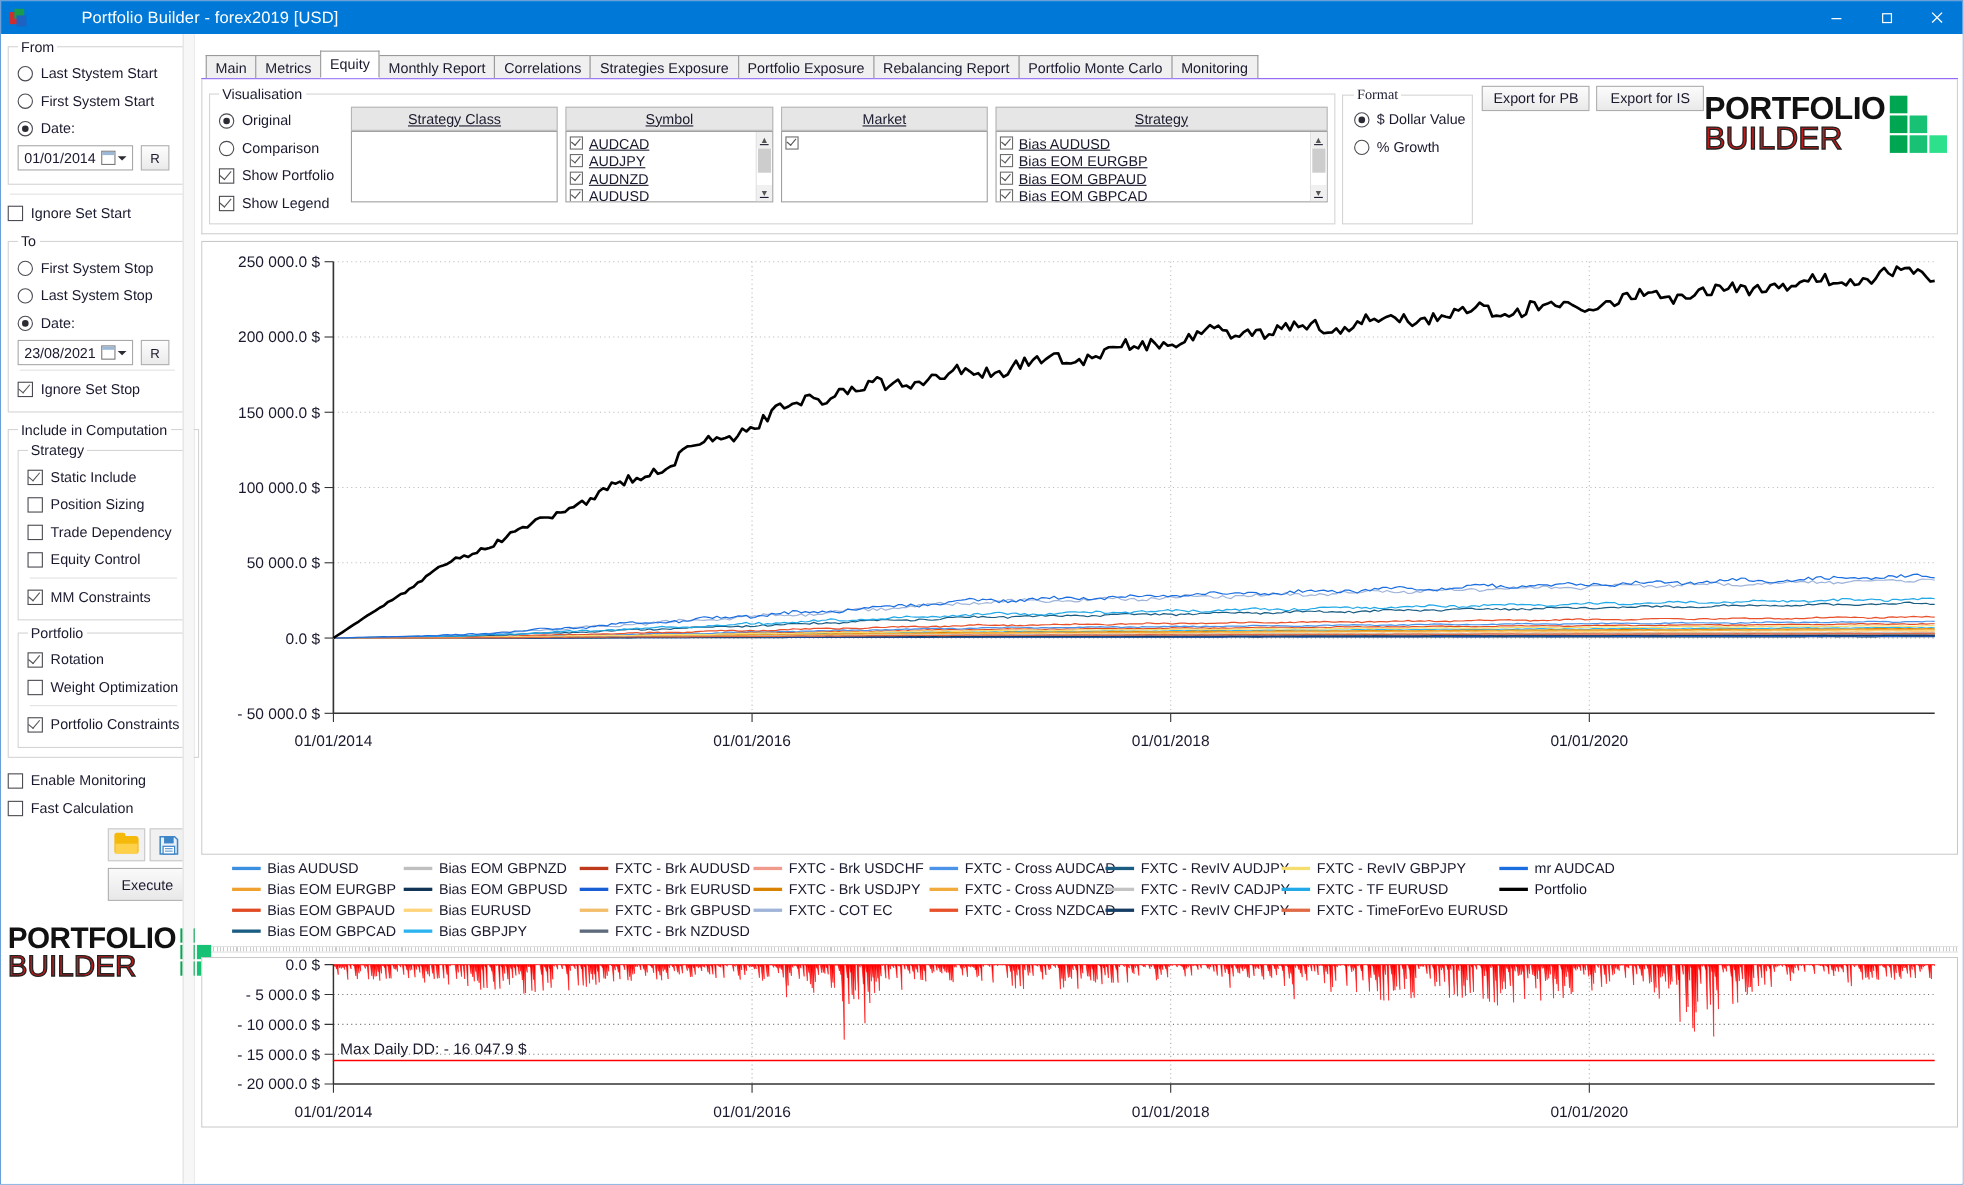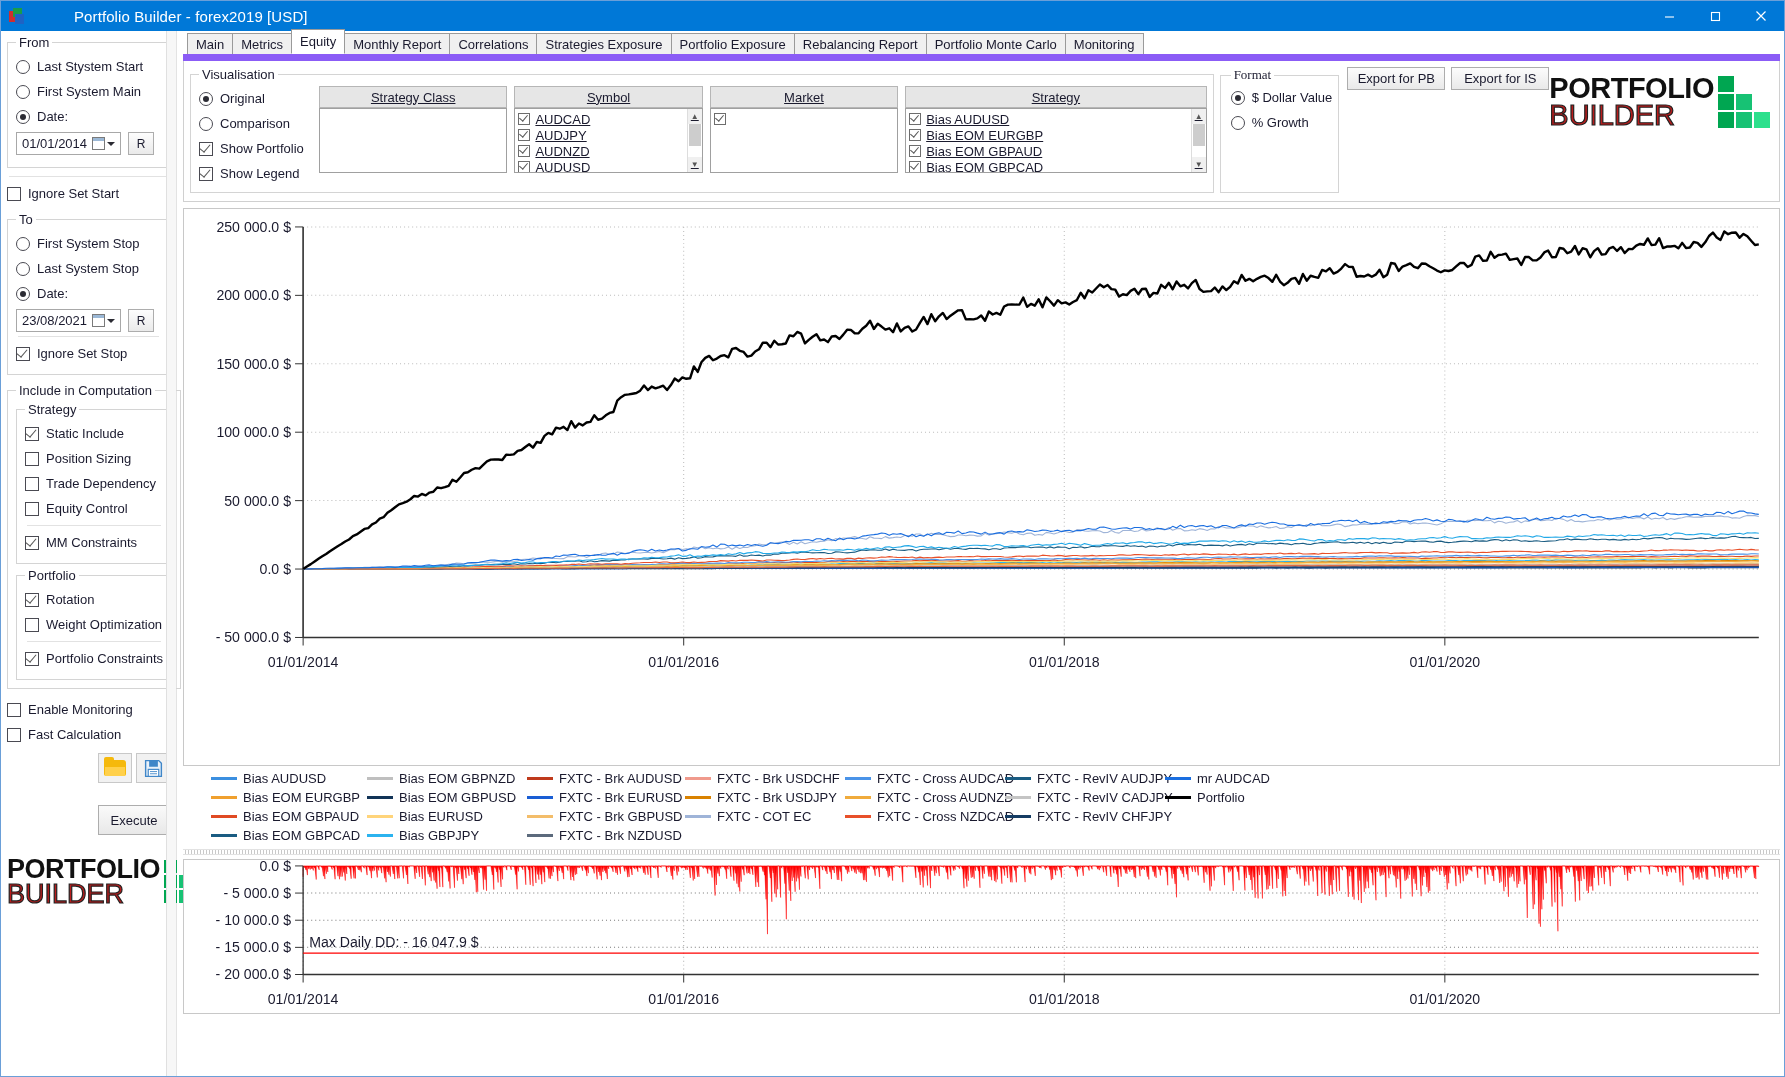--- a/index.html
+++ b/index.html
@@ -65,39 +65,39 @@
   .hsep { height:1px; background:#e2e2e2; margin:4px 2px; }
   .iconbtns { display:flex; justify-content:flex-end; gap:4px; margin-top:6px; }
   .ibtn { width:34px; height:30px; border:1px solid #c8c8c8; background:#f1f1f1;
           display:flex; align-items:center; justify-content:center; }
   .folder { width:22px; height:16px; background:#f5b90c; border-radius:1px 3px 2px 2px;
             position:relative; }
   .folder::before { content:""; position:absolute; left:0; top:-3px; width:10px; height:4px;
             background:#f5b90c; border-radius:2px 2px 0 0; }
   .folder::after { content:""; position:absolute; left:1px; bottom:0; width:20px; height:9px;
             background:#ffd04a; }
-  .exec { width:72px; height:30px; margin:22px 0 0 auto; border:1px solid #adadad;
+  .exec { width:72px; height:30px; margin:6px 0 0 auto; border:1px solid #adadad;
           background:linear-gradient(#fafafa,#e8e8e8); font-size:13px;
           display:flex; align-items:center; justify-content:center; }
   .exec-wrap { display:flex; }
   
   .logo { display:flex; align-items:flex-start; }
   .logo-txt { line-height:0.93; }
   .logo-txt .l1 { font-family:"Liberation Sans", sans-serif; font-weight:bold;
                   letter-spacing:-0.5px; color:#111; }
   .logo-txt .l2 { font-family:"Liberation Sans", sans-serif; color:#b91c1c;
                   -webkit-text-stroke:1.2px #222; letter-spacing:0px; }
 
   
   .main { flex:1; display:flex; flex-direction:column; min-width:0;
           background:#fff; padding:0 4px 0 6px; }
 
   
-  .tabs { display:flex; align-items:flex-end; height:25px; margin-top:5px;
-          border-bottom:7px solid #8b5cf6; padding-left:4px; }
+  .tabs { display:flex; align-items:flex-end; height:25px; margin-top:16px;
+          border-bottom:1px solid #8b5cf6; padding-left:4px; }
   .tab { height:21px; padding:0 8px; background:#f0f0f0; border:1px solid #9a9a9a;
          border-bottom:none; font-size:13px; display:flex; align-items:center;
          margin-right:-1px; color:#1a1a2e; }
   .tab.active { height:25px; background:#fff; border-bottom:1px solid #fff;
                 position:relative; z-index:2; }
 
   
   .toolbar { border:1px solid #d0d0d0; border-top:none; margin-top:0;
              padding:6px 6px 8px 6px; display:flex; }
   fieldset.vis { border:1px solid #d4d4d4; flex:1; padding:2px 6px 6px 8px; margin:0;
@@ -182,21 +182,21 @@
       <div class="lp-scroll"></div>
 
       <fieldset class="gb">
         <legend>From</legend>
         <div class="row">
           <span class="radio"></span>
           <span class="lbl">Last Stystem Start</span>
         </div>
         <div class="row">
           <span class="radio"></span>
-          <span class="lbl">First System Main</span>
+          <span class="lbl">First System Start</span>
         </div>
         <div class="row">
           <span class="radio on"></span>
           <span class="lbl">Date:</span>
         </div>
         <div class="daterow">
           <div class="datebox">
             <span class="dval">01/01/2014</span>
             <span class="cal-ico"></span>
             <span class="cal-arrow"></span>
@@ -651,20 +651,34 @@
             </div>
             <div class="legitem">
               <span class="swatch" style="background: rgb(196, 196, 196);"></span>
               <span>FXTC - RevIV CADJPY</span>
             </div>
             <div class="legitem">
               <span class="swatch" style="background: rgb(21, 60, 99);"></span>
               <span>FXTC - RevIV CHFJPY</span>
             </div>
           </div>
+          <div class="legcol" style="width: 190px;">
+            <div class="legitem">
+              <span class="swatch" style="background: rgb(245, 221, 112);"></span>
+              <span>FXTC - RevIV GBPJPY</span>
+            </div>
+            <div class="legitem">
+              <span class="swatch" style="background: rgb(34, 169, 232);"></span>
+              <span>FXTC - TF EURUSD</span>
+            </div>
+            <div class="legitem">
+              <span class="swatch" style="background: rgb(224, 106, 69);"></span>
+              <span>FXTC - TimeForEvo EURUSD</span>
+            </div>
+          </div>
           <div class="legcol" style="width: 120px;">
             <div class="legitem">
               <span class="swatch" style="background: rgb(26, 110, 224);"></span>
               <span>mr AUDCAD</span>
             </div>
             <div class="legitem">
               <span class="swatch" style="background: rgb(0, 0, 0);"></span>
               <span>Portfolio</span>
             </div>
           </div>

